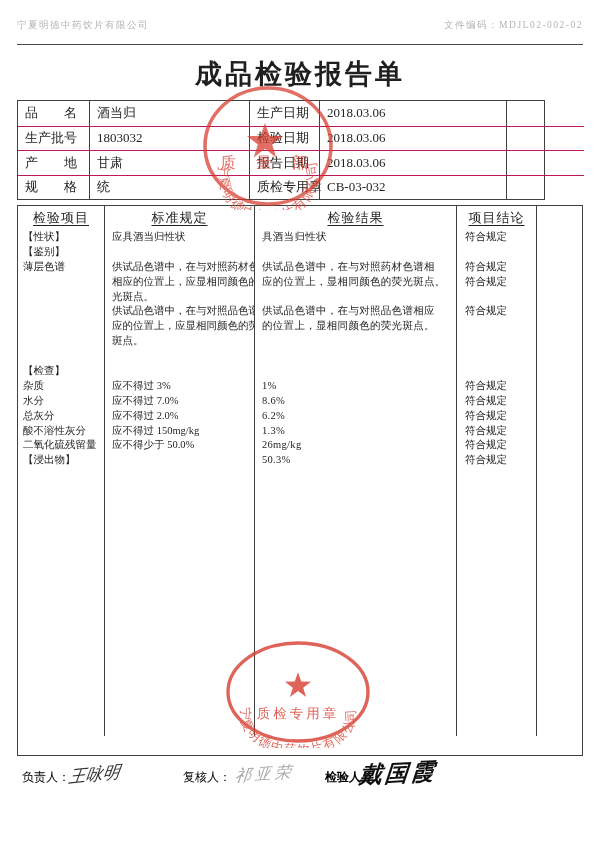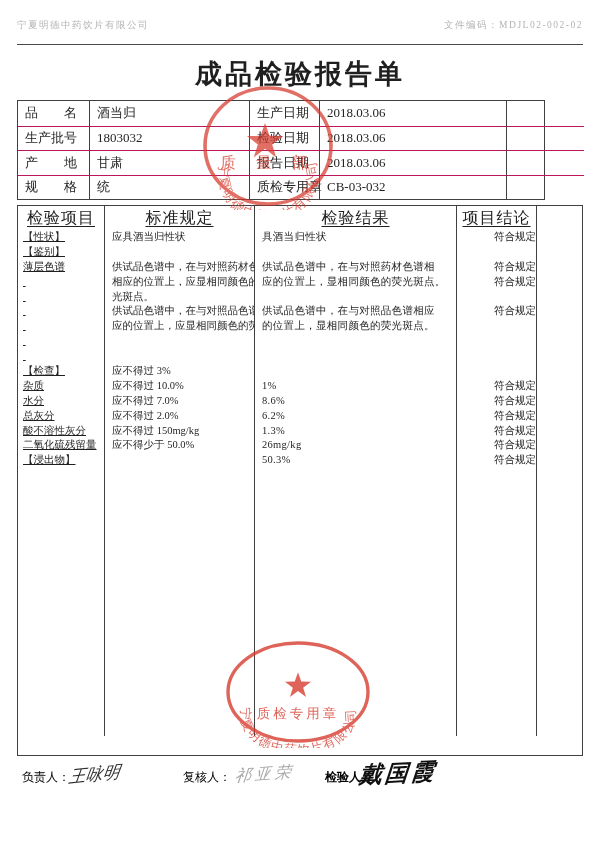--- a/index.html
+++ b/index.html
@@ -20,30 +20,30 @@
     border:1.2px solid #404040;box-sizing:border-box;font-size:13px;}
   .info-table .cell{border-left:1px solid #404040;border-top:1px solid #be185d;
     display:flex;align-items:center;padding-left:7px;box-sizing:border-box;white-space:nowrap;}
   .info-table .cell.c0{border-left:none;}
   .info-table .r0{border-top:none !important;}
   
   .test-table{position:absolute;top:205px;left:17px;width:566px;height:551px;
     border:1.2px solid #404040;box-sizing:border-box;font-size:10.5px;
     display:grid;grid-template-columns:86px 150px 202px 80px 48px;grid-template-rows:24px 506px 21px;}
   .th{border-left:1px solid #404040;display:flex;align-items:center;justify-content:center;
-      font-size:16px;letter-spacing:1px;box-sizing:border-box;}
+      font-size:13px;letter-spacing:1px;box-sizing:border-box;}
   .th.c0{border-left:none;}
   .th span{text-decoration:underline;text-underline-offset:3px;}
   .tcol{border-left:1px solid #404040;box-sizing:border-box;overflow:hidden;}
   .tcol.c0{border-left:none;}
   .tline{height:14.9px;line-height:14.9px;white-space:nowrap;}
-  .col-item .tline{padding-left:5px;text-decoration:underline;}
+  .col-item .tline{padding-left:5px;}
   .col-standard .tline{padding-left:7px;}
   .col-result .tline{padding-left:7px;letter-spacing:0.3px;}
-  .col-conclusion .tline{padding-left:8px;text-align:right;}
+  .col-conclusion .tline{padding-left:8px;}
   .concl-row{grid-column:1 / span 5;border-top:1px solid #404040;display:flex;align-items:center;
     padding-left:6px;font-size:12.5px;box-sizing:border-box;}
   
   .sign-row{position:absolute;top:763px;left:17px;width:566px;height:40px;font-size:12px;}
   .sig-label{position:absolute;top:6px;color:#000000;}
   .sig{position:absolute;font-style:italic;white-space:nowrap;}
   .sig-1{left:52px;top:0px;font-size:17px;color:#2f2f2f;transform:rotate(-6deg) skewX(-14deg);}
   .sig-2{left:218px;top:1px;font-size:16px;color:#a9a9a9;transform:rotate(-4deg) skewX(-10deg);letter-spacing:4px;}
   .sig-3{left:342px;top:-5px;font-size:23px;font-weight:700;color:#101010;transform:rotate(-3deg) skewX(-8deg);letter-spacing:3px;}
   .lab-1{left:5px;} .lab-2{left:166px;} .lab-3{left:308px;font-weight:bold;}
@@ -125,24 +125,24 @@
         <div class="tline">【浸出物】</div>
       </div>
     <div class="tcol col-standard">
         <div class="tline">应具酒当归性状</div>
         <div class="tline">&nbsp;</div>
         <div class="tline">供试品色谱中，在与对照药材色谱</div>
         <div class="tline">相应的位置上，应显相同颜色的荧</div>
         <div class="tline">光斑点。</div>
         <div class="tline">供试品色谱中，在与对照品色谱相</div>
         <div class="tline">应的位置上，应显相同颜色的荧光</div>
+        <div class="tline">斑点。</div>
         <div class="tline">&nbsp;</div>
         <div class="tline">&nbsp;</div>
         <div class="tline">应不得过 3%</div>
-        <div class="tline">应不得过 10.0%</div>
         <div class="tline">应不得过 7.0%</div>
         <div class="tline">应不得过 2.0%</div>
         <div class="tline">应不得过 150mg/kg</div>
         <div class="tline">应不得少于 50.0%</div>
       </div>
     <div class="tcol col-result">
         <div class="tline">具酒当归性状</div>
         <div class="tline">&nbsp;</div>
         <div class="tline">供试品色谱中，在与对照药材色谱相</div>
         <div class="tline">应的位置上，显相同颜色的荧光斑点。</div>

